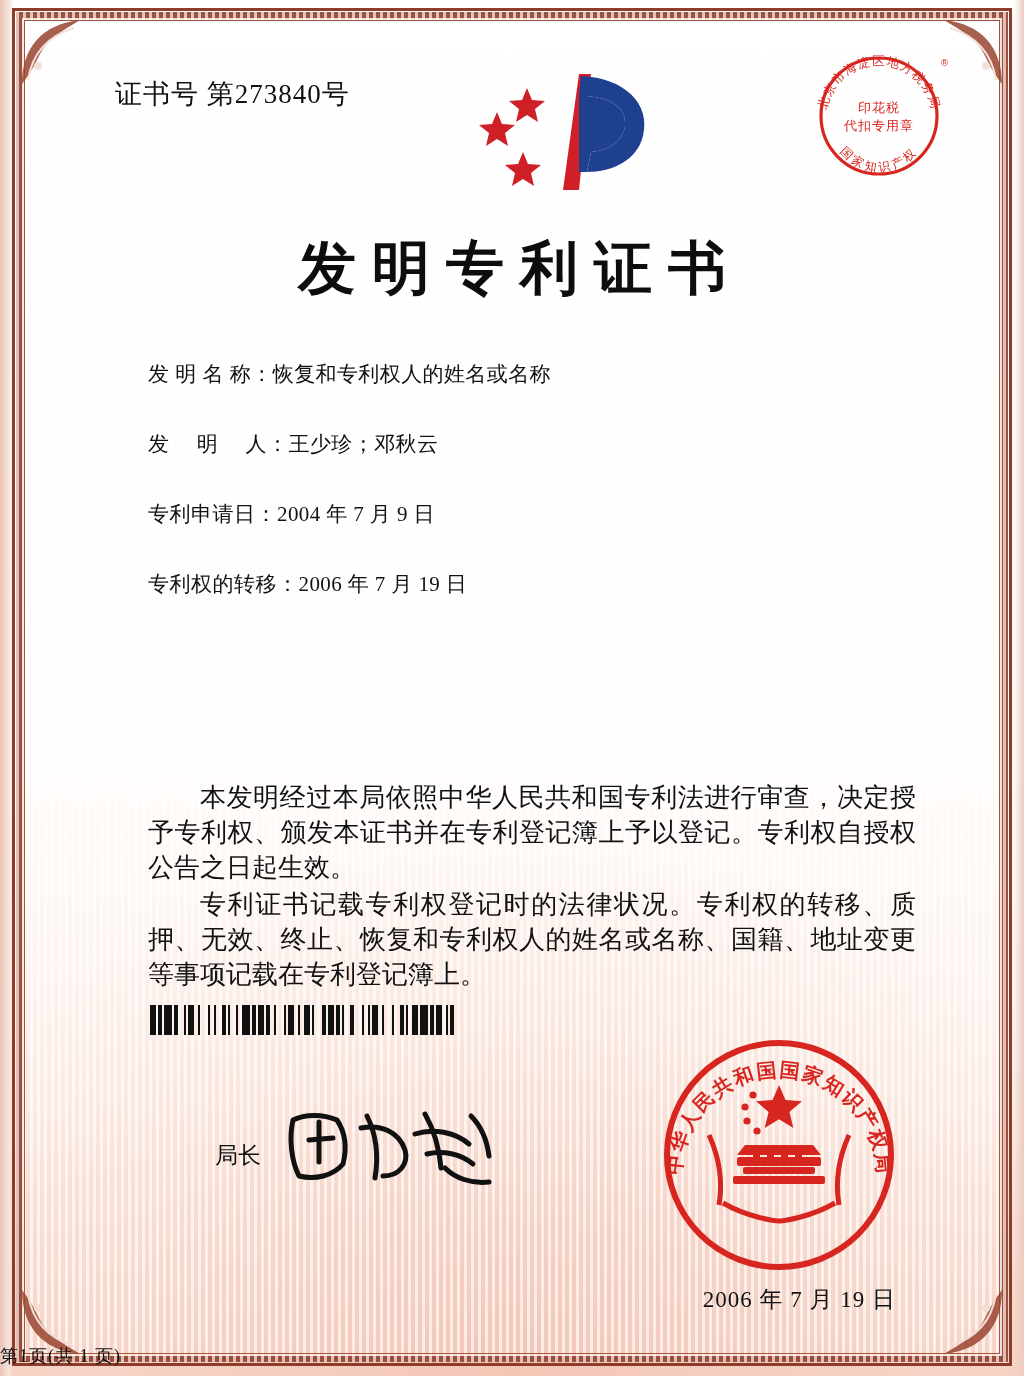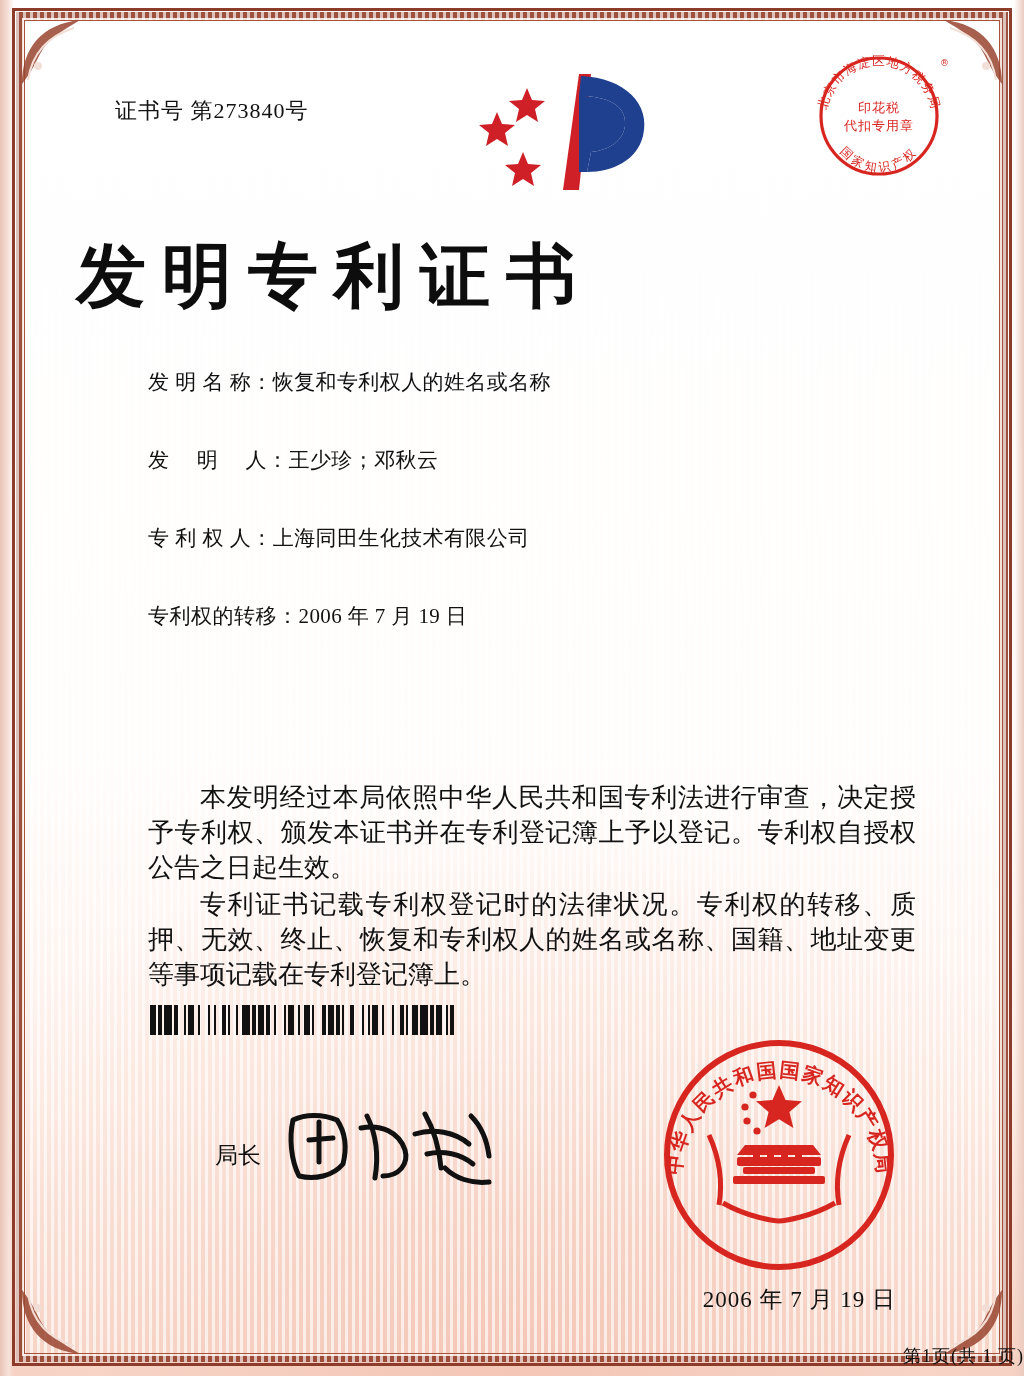--- a/index.html
+++ b/index.html
@@ -89,22 +89,22 @@
   }
 
   
   .content {
     position: absolute;
     left: 60px; right: 60px; top: 40px; bottom: 40px;
   }
 
   .cert-number {
     position: absolute;
-    left: 55px; top: 56px;
-    font-size: 22px;
+    left: 55px; top: 36px;
+    font-size: 27px;
     letter-spacing: 1px;
     color: #111;
     white-space: nowrap;
   }
 
   
   .logo {
     position: absolute;
     left: 415px; top: 20px;
     width: 180px; height: 145px;
@@ -113,22 +113,22 @@
   
   .tax-seal {
     position: absolute;
     right: 10px; top: 0px;
     width: 150px; height: 150px;
   }
 
   .title {
     position: absolute;
     left: 0; right: 0; top: 190px;
-    text-align: left;
-    font-size: 70px;
+    text-align: center;
+    font-size: 58px;
     font-weight: 700;
     letter-spacing: 16px;
     text-indent: 16px;
     color: #0d0d0d;
     font-family: "DejaVu Serif", "Liberation Serif", serif;
   }
 
   .fields {
     position: absolute;
     left: 88px; right: 40px; top: 320px;
@@ -136,21 +136,20 @@
   .field-row {
     display: flex;
     align-items: baseline;
     margin-bottom: 42px;
     font-size: 21px;
     color: #111;
   }
   .field-label {
     white-space: pre;
     letter-spacing: 0.5px;
-    margin-top: 8px;
   }
   .field-value {
     letter-spacing: 0.4px;
   }
 
   .body-text {
     position: absolute;
     left: 88px; right: 48px; top: 740px;
     font-size: 26px;
     line-height: 35px;
@@ -201,21 +200,21 @@
     position: absolute;
     right: 68px; top: 1244px;
     font-size: 23px;
     color: #111;
     letter-spacing: 1px;
   }
 
   .page-footer {
     position: absolute;
     left: 0; right: 0; bottom: 8px;
-    text-align: right;
+    text-align: left;
     font-size: 18px;
     color: #111;
     letter-spacing: 1px;
   }
 </style>
 </head>
 <body>
 
 <div class="page">
 
@@ -283,22 +282,22 @@
     <div class="fields">
       <div class="field-row">
         <span class="field-label">发 明 名 称：</span>
         <span class="field-value">恢复和专利权人的姓名或名称</span>
       </div>
       <div class="field-row">
         <span class="field-label">发　 明　 人：</span>
         <span class="field-value">王少珍；邓秋云</span>
       </div>
       <div class="field-row">
-        <span class="field-label">专 利 权 人：</span>
-        <span class="field-value">上海同田生化技术有限公司</span>
+        <span class="field-label">专利申请日：</span>
+        <span class="field-value">2004 年 7 月 9 日</span>
       </div>
       <div class="field-row">
         <span class="field-label">专利权的转移：</span>
         <span class="field-value">2006 年 7 月 19 日</span>
       </div>
     </div>
 
     <div class="body-text">
       <p>本发明经过本局依照中华人民共和国专利法进行审查，决定授予专利权、颁发本证书并在专利登记簿上予以登记。专利权自授权公告之日起生效。</p>
       <p>专利证书记载专利权登记时的法律状况。专利权的转移、质押、无效、终止、恢复和专利权人的姓名或名称、国籍、地址变更等事项记载在专利登记簿上。</p>

